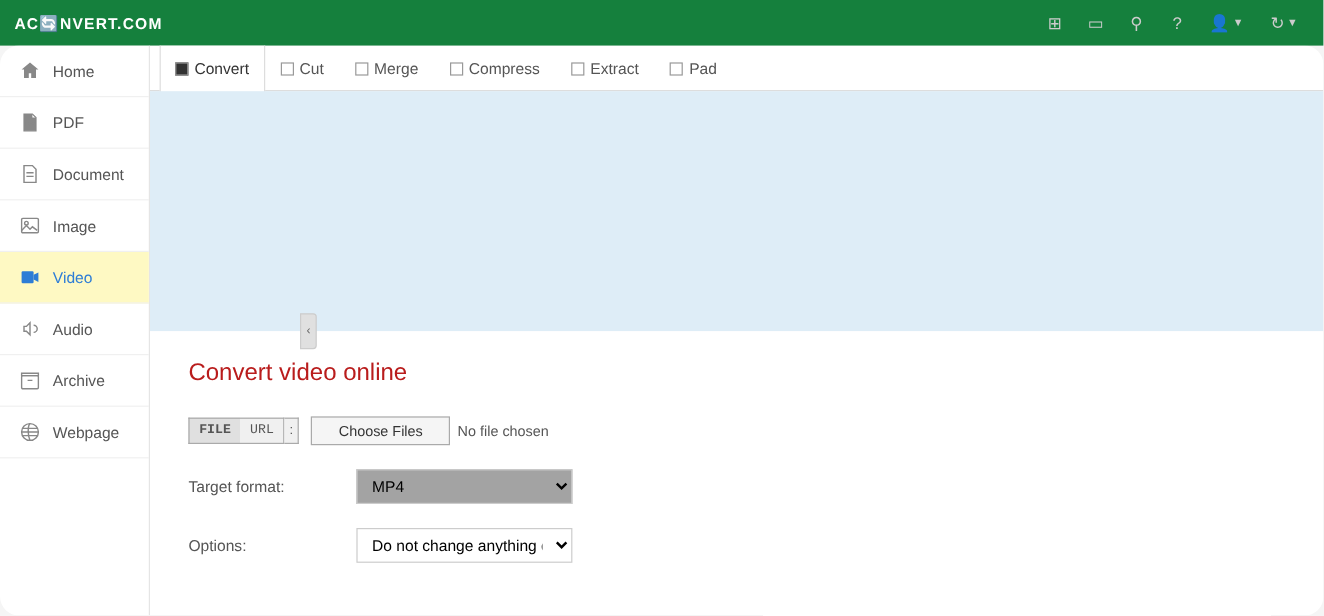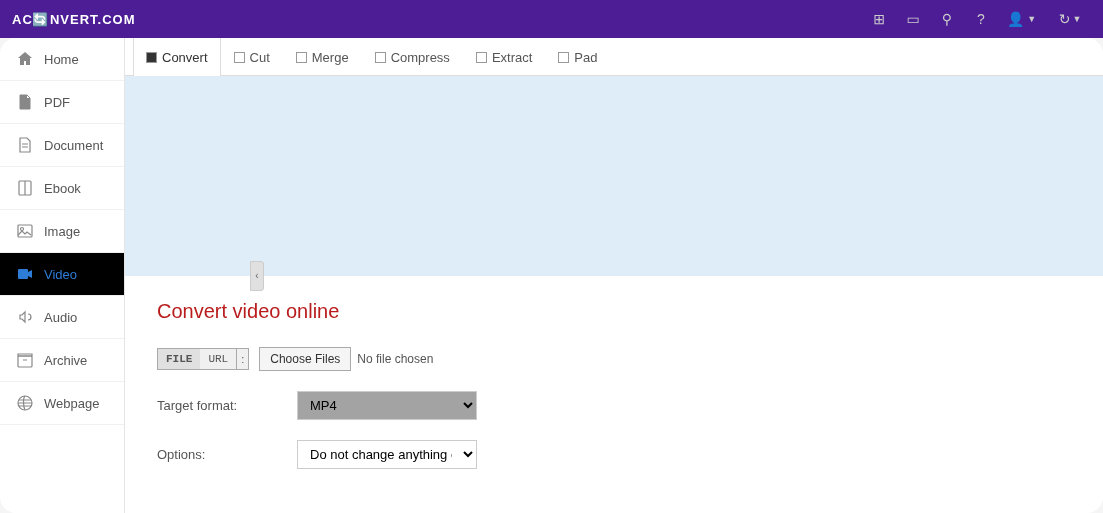--- a/index.html
+++ b/index.html
@@ -1,20 +1,20 @@
 <!DOCTYPE html>
 <html><head>
   <meta charset="utf-8">
   <style>
     * { margin: 0; padding: 0; box-sizing: border-box; }
     body { font-family: Arial, sans-serif; font-size: 13px; background: #f5f5f5; display: flex; flex-direction: column; height: 513px; overflow: hidden; }
 
     
     .navbar {
-      background: #4c1d95;
+      background: #15803d;
       height: 38px;
       display: flex;
       align-items: center;
       justify-content: space-between;
       padding: 0 12px;
       flex-shrink: 0;
     }
     .navbar-brand {
       color: #fff;
       font-size: 13px;
@@ -64,21 +64,21 @@
     .sidebar-item {
       display: flex;
       align-items: center;
       gap: 10px;
       padding: 12px 16px;
       cursor: pointer;
       color: #555;
       font-size: 13px;
       border-bottom: 1px solid #f0f0f0;
     }
-    .sidebar-item.active { background: #000000; color: #2d7dd6; }
+    .sidebar-item.active { background: #fef9c3; color: #2d7dd6; }
     .sidebar-icon {
       width: 18px;
       height: 18px;
       display: flex;
       align-items: center;
       justify-content: center;
       color: #888;
       flex-shrink: 0;
     }
     .sidebar-item.active .sidebar-icon { color: #2d7dd6; }
@@ -191,21 +191,21 @@
     .colon-sep {
       padding: 4px 4px;
       border: 1px solid #aaa;
       border-left: none;
       background: #f0f0f0;
       color: #555;
       font-size: 11px;
     }
     .choose-files-btn {
       margin-left: 10px;
-      padding: 4px 10px;
+      padding: 4px 22px;
       border: 1px solid #aaa;
       background: #f5f5f5;
       cursor: pointer;
       font-size: 12px;
       color: #333;
     }
     .no-file-text {
       margin-left: 6px;
       color: #555;
       font-size: 12px;
@@ -306,29 +306,20 @@
     </div>
     <div class="sidebar-item">
       <div class="sidebar-icon">
         <svg class="icon-svg" viewBox="0 0 16 16" fill="none" stroke="#888" stroke-width="1.2">
             <path d="M3 1h7l3 3v11H3V1z"></path>
             <line x1="5" y1="7" x2="11" y2="7"></line>
             <line x1="5" y1="10" x2="11" y2="10"></line>
           </svg>
       </div>
       <span>Document</span>
-    </div>
-    <div class="sidebar-item">
-      <div class="sidebar-icon">
-        <svg class="icon-svg" viewBox="0 0 16 16" fill="none" stroke="#888" stroke-width="1.2">
-            <rect x="2" y="1" width="12" height="14" rx="1"></rect>
-            <line x1="8" y1="1" x2="8" y2="15"></line>
-          </svg>
-      </div>
-      <span>Ebook</span>
     </div>
     <div class="sidebar-item">
       <div class="sidebar-icon">
         <svg class="icon-svg" viewBox="0 0 16 16" fill="none" stroke="#888" stroke-width="1.2">
             <rect x="1" y="2" width="14" height="12" rx="1"></rect>
             <circle cx="5" cy="6" r="1.5"></circle>
             <path d="M1 12l4-4 3 3 2-2 4 3"></path>
           </svg>
       </div>
       <span>Image</span>

